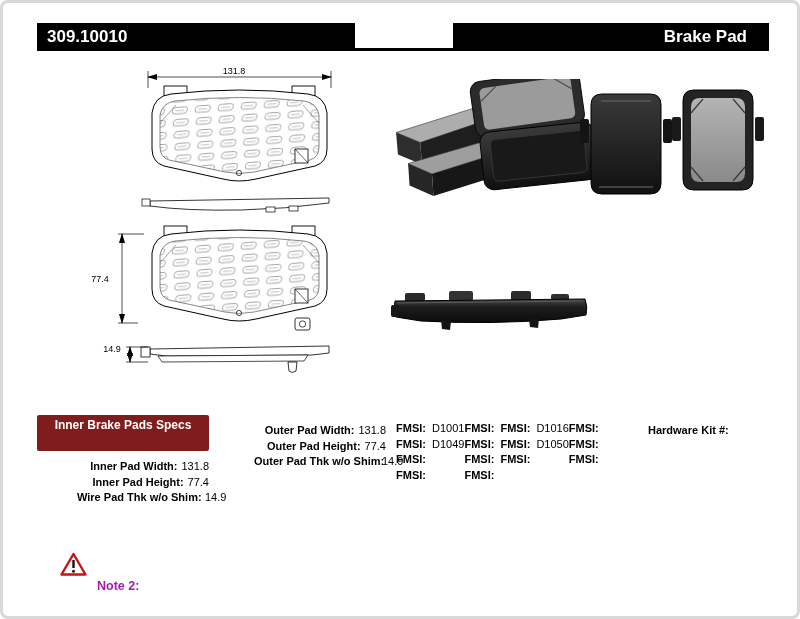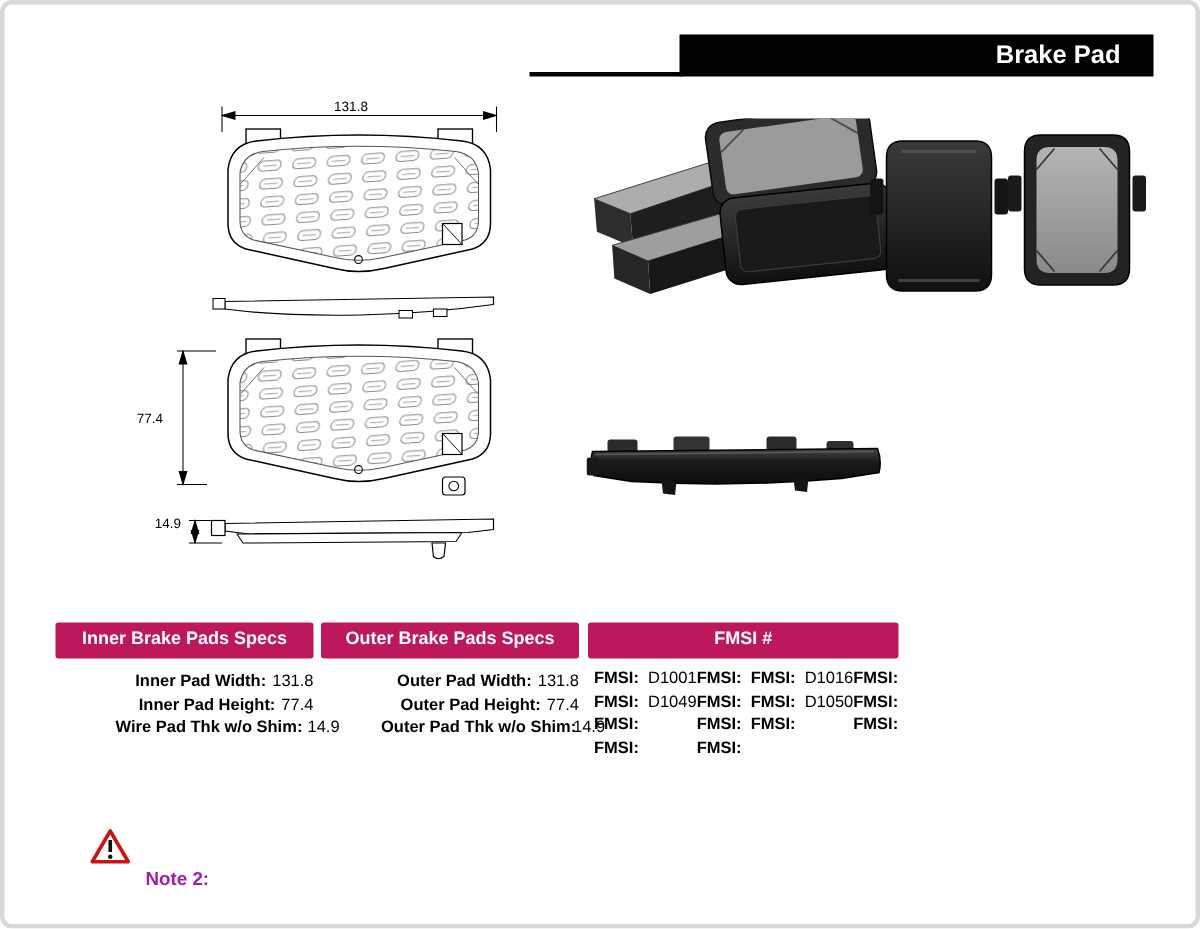--- a/index.html
+++ b/index.html
@@ -8,21 +8,21 @@
   .page { position:relative; width:800px; height:619px; background:#fff; border:3px solid #d8d8d8; border-radius:8px; overflow:hidden; }
 
   .hdr-bar { position:absolute; top:20px; height:28px; background:#000; color:#fff; font-weight:bold; font-size:17px; line-height:28px; }
   .hdr-left  { left:34px; width:318px; padding-left:10px; }
   .hdr-right { left:450px; width:316px; padding-right:22px; text-align:right; }
   .hdr-rule  { position:absolute; left:350px; top:45px; width:102px; height:3px; background:#000; }
 
   svg text { font-family:"Liberation Sans", sans-serif; fill:#000; }
 
   .spec-col  { position:absolute; top:412px; }
-  .spec-head { height:24px; line-height:20px; background:#be185d; color:#fff; font-size:12px; font-weight:bold; text-align:center; border-radius:2px; }
+  .spec-head { height:36px; line-height:20px; background:#7f1d1d; color:#fff; font-size:12px; font-weight:bold; text-align:center; border-radius:2px; }
   .spec-rows { padding-top:8px; font-size:11px; color:#000;margin-left:40px; }
   .spec-row  { display:flex; line-height:15.5px; }
   .spec-label{ font-weight:bold; text-align:right; white-space:pre; }
   .spec-value{ margin-left:4px; }
 
   .col-inner   { left:34px;  width:172px; }
   .col-outer   { left:211px; width:172px; }
   .col-fmsi    { left:389px; width:207px; }
   .col-related { left:601px; width:165px; }
   .col-inner .spec-label, .col-outer .spec-label { width:124px; }
@@ -38,20 +38,23 @@
   .note-line2 { position:absolute; left:94px; top:576px; font-size:12.5px; font-weight:bold; color:#a21caf; }
   .note-red   { color:#e31e25; margin-left:10px; }
 
   .abs { position:absolute; }
 </style>
 </head>
 <body>
 
 <div class="page">
 
+  <div class="hdr-bar hdr-left">
+    <span>309.10010</span>
+  </div>
   <div class="hdr-rule"></div>
   <div class="hdr-bar hdr-right">
     <span>Brake Pad</span>
   </div>
 
   <svg class="abs" style="left:55px; top:58px;" width="310" height="330" viewBox="0 0 310 330">
     <defs>
       <marker id="aS" markerWidth="10" markerHeight="8" refX="1" refY="3" orient="auto" markerUnits="userSpaceOnUse">
         <path d="M10,0 L0,3 L10,6 Z" fill="#000"></path>
       </marker>
@@ -208,39 +211,37 @@
         <span class="spec-value">77.4</span>
       </div>
       <div class="spec-row">
         <span class="spec-label">Wire Pad Thk w/o Shim:</span>
         <span class="spec-value">14.9</span>
       </div>
     </div>
   </div>
 
   <div class="spec-col col-outer">
-    <div class="spec-head">Outer Brake Pads Specs</div>
     <div class="spec-rows">
       <div class="spec-row">
         <span class="spec-label">Outer Pad Width:</span>
         <span class="spec-value">131.8</span>
       </div>
       <div class="spec-row">
         <span class="spec-label">Outer Pad Height:</span>
         <span class="spec-value">77.4</span>
       </div>
       <div class="spec-row">
         <span class="spec-label">Outer Pad Thk w/o Shim:</span>
         <span class="spec-value">14.9</span>
       </div>
     </div>
   </div>
 
   <div class="spec-col col-fmsi">
-    <div class="spec-head">FMSI #</div>
     <div class="fmsi-grid">
       <div class="fmsi-cell">
           <span class="fmsi-label">FMSI:</span>
           <span class="fmsi-value">D1001</span>
         </div>
       <div class="fmsi-cell">
           <span class="fmsi-label">FMSI:</span>
           <span class="fmsi-value"></span>
         </div>
       <div class="fmsi-cell">
@@ -288,20 +289,26 @@
           <span class="fmsi-value"></span>
         </div>
       <div class="fmsi-cell">
           <span class="fmsi-label">FMSI:</span>
           <span class="fmsi-value"></span>
         </div>
     </div>
   </div>
 
   <div class="spec-col col-related">
+    <div class="spec-rows">
+      <div class="spec-row">
+        <span class="spec-label">Hardware Kit #:</span>
+        <span class="spec-value"></span>
+      </div>
+    </div>
   </div>
 
   <div class="note-icon">
     <svg width="27" height="25" viewBox="0 0 27 25">
       <path d="M13.5,2 L25.5,22.5 L1.5,22.5 Z" fill="#ffffff" stroke="#c81414" stroke-width="2.4" stroke-linejoin="round"></path>
       <rect x="12.3" y="8" width="2.4" height="8" fill="#111"></rect>
       <circle cx="13.5" cy="19.2" r="1.5" fill="#111"></circle>
     </svg>
   </div>
   <div class="note-line2">

